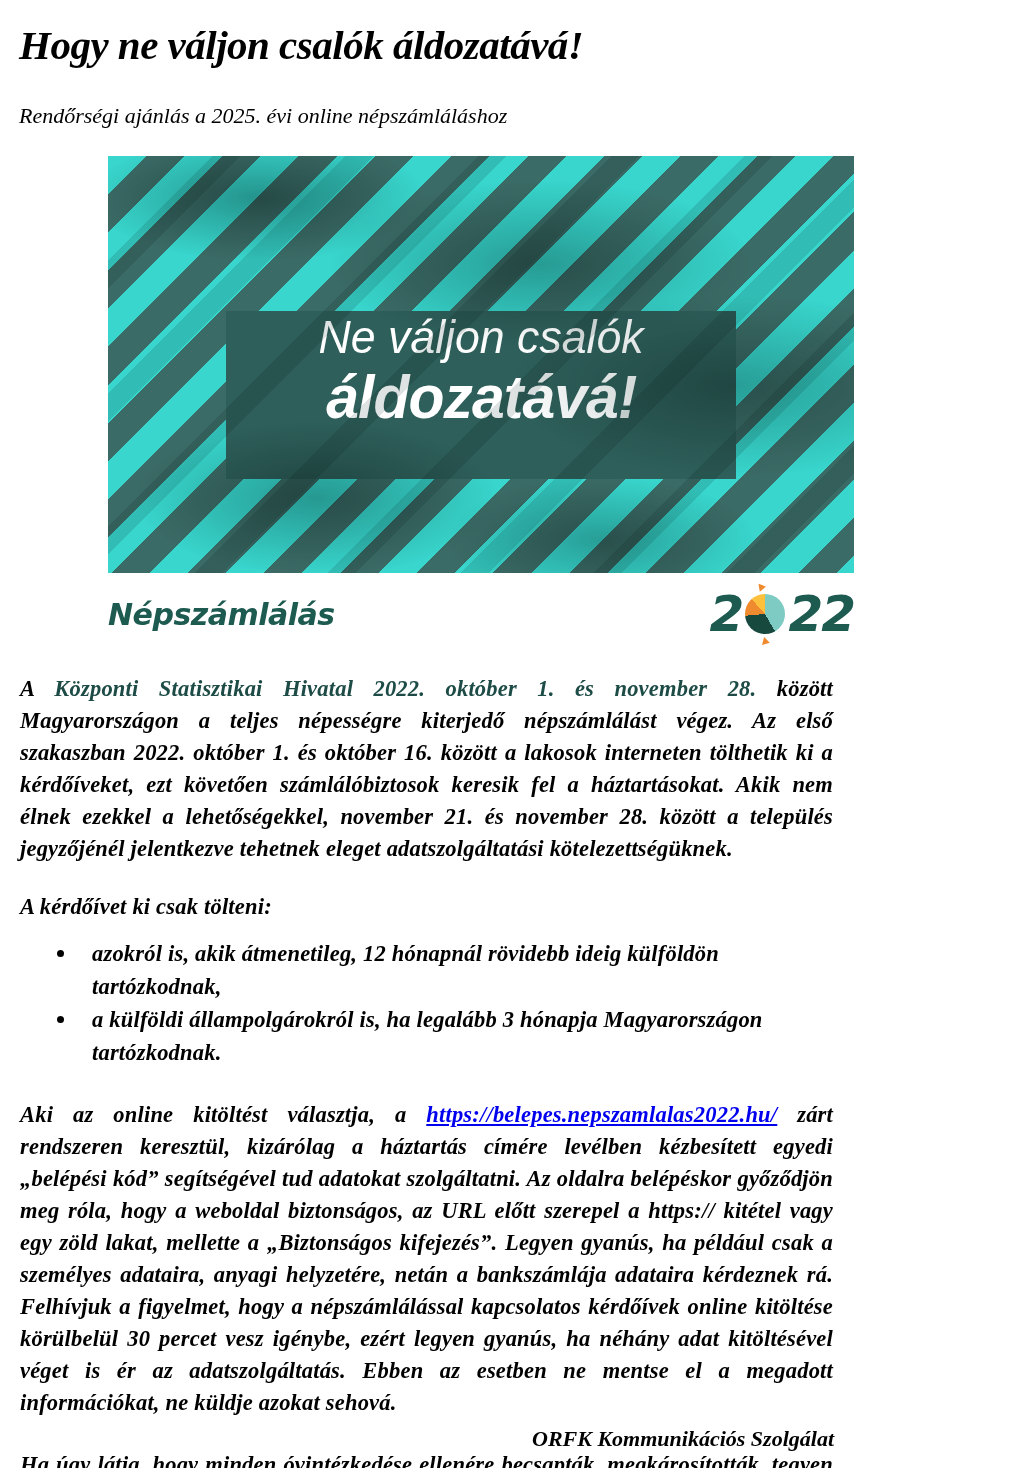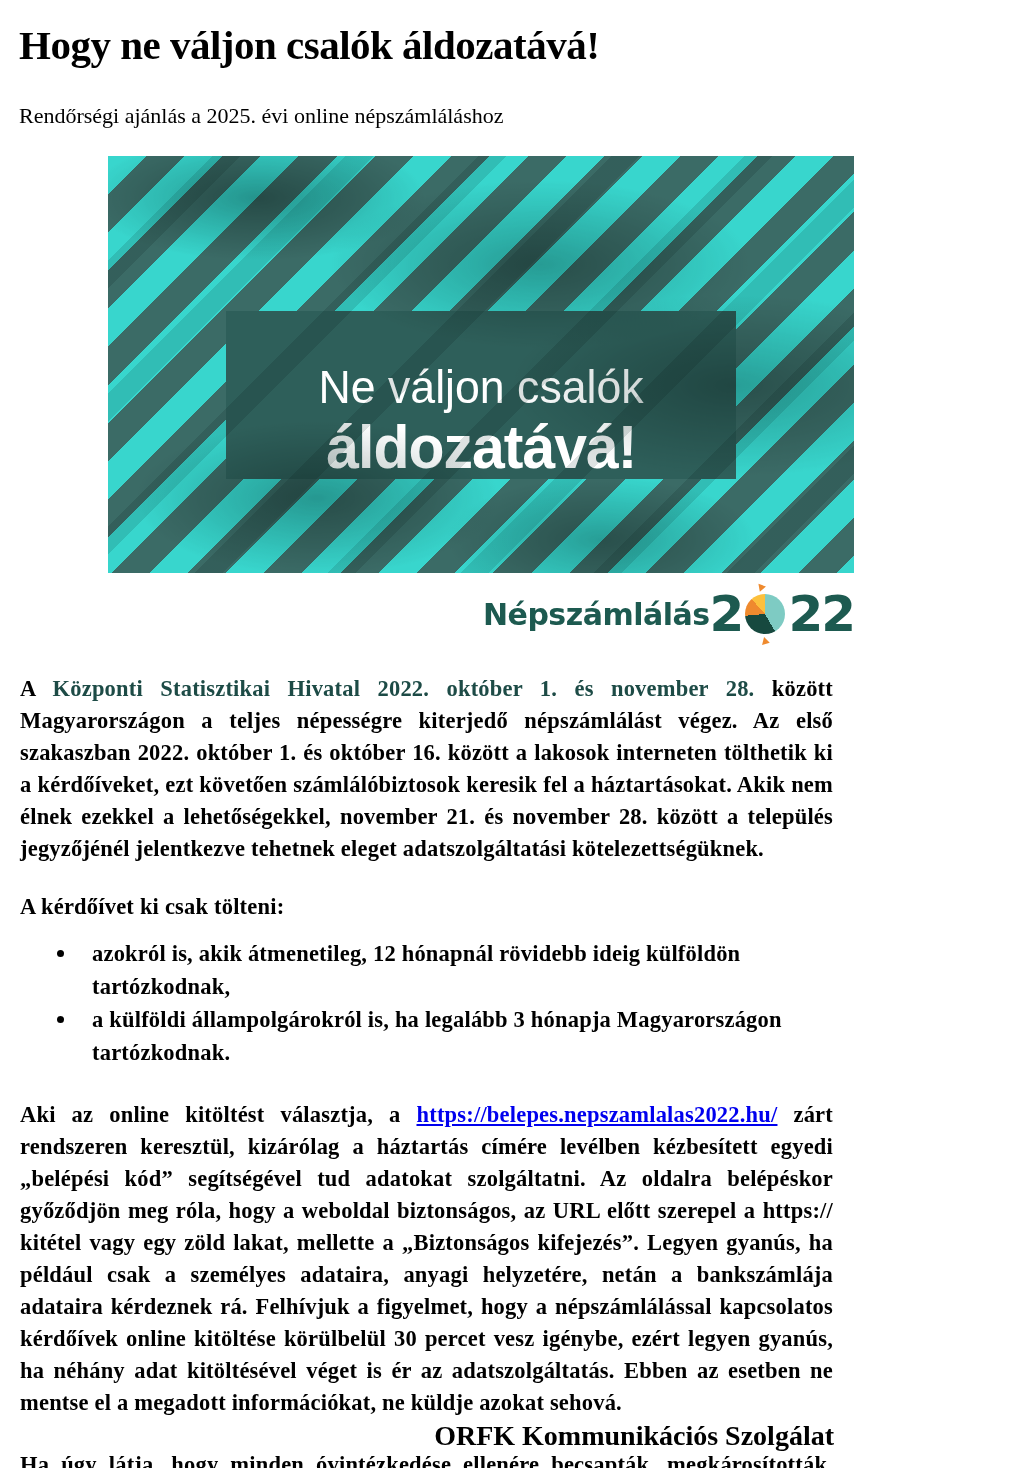--- a/index.html
+++ b/index.html
@@ -5,21 +5,21 @@
   :root{
     --stripe-bright:#38d6cd; --stripe-dark:#3b6b66; --banner-box:#2e5f5a;
     --banner-text:#ffffff; --highlight-text:#1d4b46; --link:#0000ee;
     --logo-teal:#1d5a50; --pie-light-teal:#7ecbc3; --pie-dark-teal:#17493f;
     --pie-orange:#ef8a2e; --pie-yellow:#fcc03c; --body-text:#000000;
   }
   html,body{margin:0;padding:0;background:#ffffff;}
   .page{
     position:relative; width:882px; height:1468px; overflow:hidden;
     box-sizing:border-box; padding:22px 48px 0 19px;
-    font-family:"Liberation Serif",serif; color:var(--body-text); background:#ffffff;
+    font-family:"Liberation Serif",serif; color:var(--body-text); background:#ffffff;font-style:italic;
   }
   h1.title{
     margin:0; font-size:41px; line-height:1.15; font-weight:bold; letter-spacing:-0.5px;
   }
   .subtitle{ margin:33px 0 0; font-size:22px; font-weight:normal; line-height:28px; }
 
   
   .banner{
     position:relative; margin:26px 0 0 89px; width:746px; height:417px; overflow:hidden;
     background:repeating-linear-gradient(135deg,
@@ -32,30 +32,30 @@
       radial-gradient(ellipse 300px 120px at 58% 26%, rgba(12,48,45,.40), transparent 70%),
       radial-gradient(ellipse 320px 130px at 84% 55%, rgba(12,48,45,.38), transparent 70%),
       radial-gradient(ellipse 260px 110px at 28% 82%, rgba(12,48,45,.42), transparent 70%),
       radial-gradient(ellipse 220px 90px at 66% 92%, rgba(12,48,45,.38), transparent 70%),
       repeating-linear-gradient(135deg, transparent 0 74px, rgba(10,42,40,.16) 74px 94px);
     mix-blend-mode:multiply;
   }
   .banner-box{
     position:absolute; left:118px; top:155px; width:510px; height:168px; z-index:2;
     background:var(--banner-box);
-    display:flex; flex-direction:column; align-items:center; justify-content:flex-end;
+    display:flex; flex-direction:column; align-items:center; justify-content:flex-start;
     color:var(--banner-text); font-family:"Liberation Sans",sans-serif; text-align:center;
   }
   .banner-line1{ font-size:47px; font-weight:400; line-height:1.12; transform:scaleX(.95); white-space:nowrap; }
   .banner-line2{ font-size:62px; font-weight:700; line-height:1.05; letter-spacing:-1px; transform:scaleX(.95); white-space:nowrap; }
 
   
   .logo-row{
     margin:10px 0 0 89px; width:746px; height:62px;
-    display:flex; justify-content:flex-end; align-items:center; gap:0;
+    display:flex; justify-content:space-between; align-items:center; gap:0;
   }
   .logo-wordmark{
     font-family:"DejaVu Sans",sans-serif; font-weight:800; font-size:30px;
     color:var(--logo-teal); letter-spacing:-0.5px;
   }
   .logo-year{
     display:flex; align-items:center;
     font-family:"DejaVu Sans",sans-serif; font-weight:800; font-size:50px;
     color:var(--logo-teal); letter-spacing:-2px; line-height:1;
   }
@@ -86,21 +86,21 @@
     position:relative; padding-left:35px; font-size:22.5px; font-weight:bold;
     line-height:33px; letter-spacing:0.2px;
   }
   .dot{ position:absolute; left:0; top:13px; width:7px; height:7px;
         background:#000; border-radius:50%; }
   .para3{ margin-top:30px; }
   .para4{ margin-top:30px; }
   .link{ color:var(--link); font-weight:bold; text-decoration:underline; }
   .footer{
     position:absolute; right:48px; bottom:16px;
-    font-size:28px; font-weight:bold;
+    font-size:22px; font-weight:bold;
   }
 </style>
 </head>
 <body>
 
 <div class="page">
 
   <h1 class="title">Hogy ne váljon csalók áldozatává!</h1>
   <p class="subtitle">Rendőrségi ajánlás a 2025. évi online népszámláláshoz</p>
 

